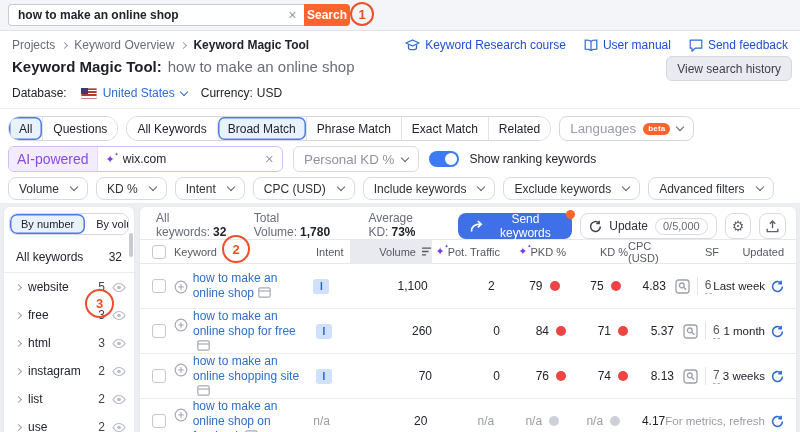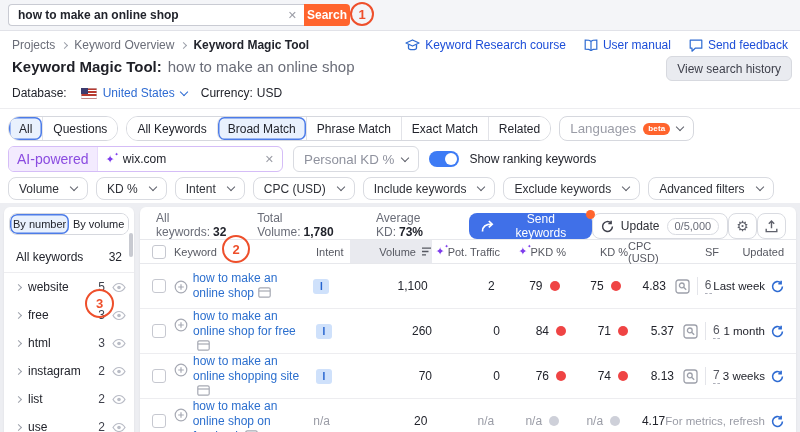--- a/index.html
+++ b/index.html
@@ -67,33 +67,33 @@
 
   
   .filters-row{position:absolute;top:177px;left:8px;display:flex;gap:8px}
   .filter-btn{border:1px solid #d9dbe1;border-radius:8px;height:23px;background:#fff;display:flex;gap:12px;align-items:center;padding:0 10px;color:#2f3138;font-size:12px;cursor:pointer}
   .filter-btn .chev{color:#5f616b}
 
   
   .content-bg{position:absolute;top:203px;left:0;right:0;bottom:0;background:#edeef2}
   .side-card{position:absolute;left:4px;top:207px;width:130px;bottom:0;background:#fff;border-radius:6px 6px 0 0;box-shadow:0 1px 2px rgba(30,31,38,.08);overflow:hidden}
   .view-toggle{display:flex;margin:6px 5px;border:1px solid #d6d8de;border-radius:8px;height:22px;overflow:hidden}
-  .vt-btn{flex:1;border:none;background:#fff;font-size:11px;color:#22242c;white-space:nowrap;padding:0 3px;cursor:pointer}
+  .vt-btn{flex:1;border:none;background:#fff;font-size:11px;color:#22242c;white-space:nowrap;padding:0 11px;cursor:pointer}
   .vt-btn.active{background:#e9f1fd;box-shadow:inset 0 0 0 1.5px #4d7ce8;border-radius:7px}
   .side-head{display:flex;justify-content:space-between;padding:9px 12px 8px;border-bottom:1px solid #ededf0}
   .side-item{display:flex;align-items:center;gap:7px;padding:0 8px 0 12px;height:28px;cursor:pointer}
   .side-item .lbl{flex:1;color:#22242c}
   .side-item .cnt{color:#3f414c}
   .side-scroll{position:absolute;right:1px;top:26px;width:4px;height:24px;border-radius:2px;background:#c8cad1}
 
   .main-card{position:absolute;left:140px;right:4px;top:207px;bottom:0;background:#fff;border-radius:6px 6px 0 0;box-shadow:0 1px 2px rgba(30,31,38,.08);overflow:hidden}
   .stats-row{height:32px;display:flex;align-items:flex-end;justify-content:space-between;padding:0 10px 0 16px}
   .stats{display:flex;gap:16px;color:#6a6d78}
   .stat b{color:#22242c;margin-left:3px}
-  .actions{display:flex;align-items:center}
+  .actions{display:flex;gap:8px;align-items:center}
   .send-btn{position:relative;height:26px;border:none;border-radius:8px;background:#4070e8;color:#fff;font-size:12px;display:flex;gap:7px;align-items:center;padding:0 12px;cursor:pointer}
   .send-btn .dotbadge{position:absolute;top:-3px;right:-3px;width:9px;height:9px;border-radius:50%;background:#ff642d}
   .update-btn{height:26px;border:1px solid #d9dbe1;border-radius:8px;background:#fff;display:flex;gap:7px;align-items:center;padding:0 8px;color:#2f3138;font-size:12px;cursor:pointer}
   .quota{border:1px solid #d9dbe1;border-radius:9px;height:17px;line-height:15px;padding:0 7px;font-size:11px;color:#6a6d78}
   .icon-btn{width:30px;height:26px;border:1px solid #d9dbe1;border-radius:8px;background:#fff;display:flex;align-items:center;justify-content:center;color:#5f616b;cursor:pointer;font-size:14px;line-height:1}
 
   
   .thead-row{display:flex;align-items:stretch;height:25px;border-top:1px solid #e7e8ec;border-bottom:1px solid #e7e8ec;font-size:11px;color:#565861}
   .trow{display:flex;align-items:center;height:45px;border-bottom:1px solid #ededf0}
   .cell{display:flex;align-items:center}

